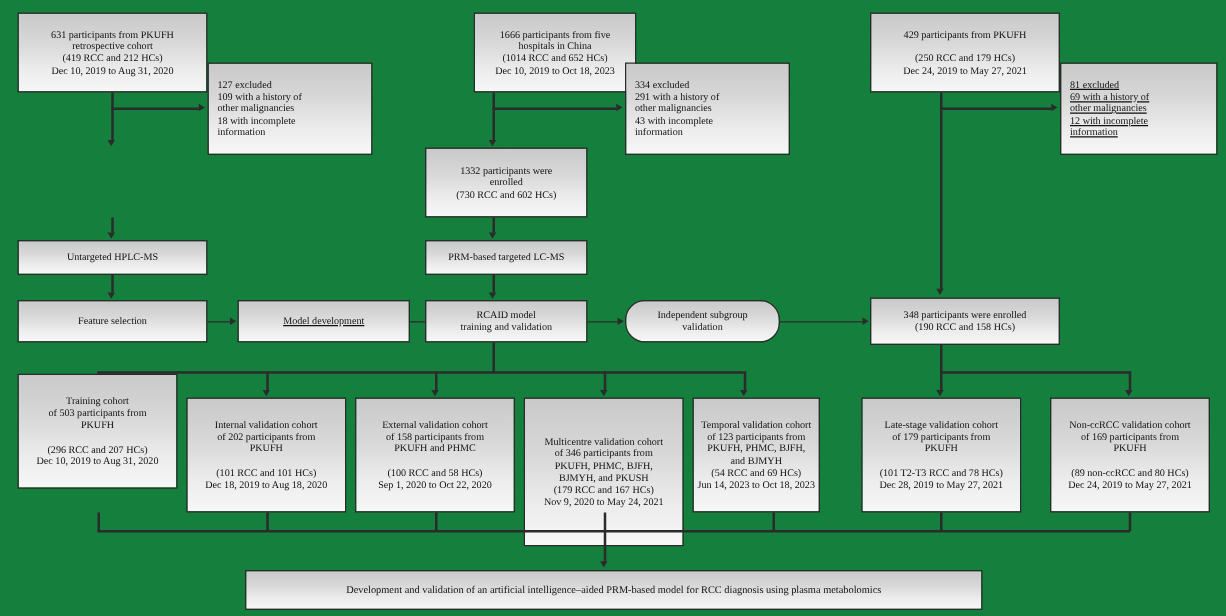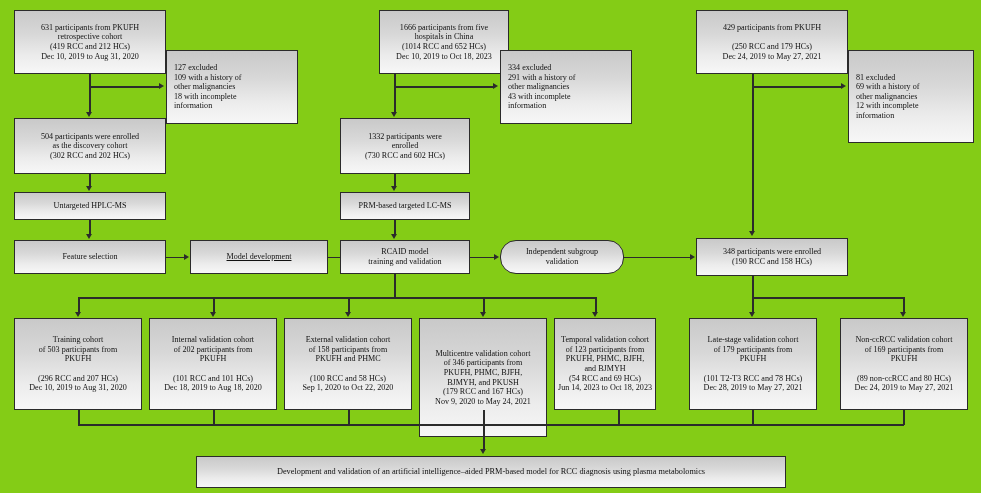--- a/index.html
+++ b/index.html
@@ -8,21 +8,21 @@
     background: #ffffff;
   }
   body {
     font-family: "Liberation Serif", "DejaVu Serif", serif;
     color: #111111;
   }
   #canvas {
     position: relative;
     width: 981px;
     height: 493px;
-    background: #84cc16;
+    background: #15803d;
     overflow: hidden;
   }
   .box {
     position: absolute;
     box-sizing: border-box;
     border: 1.4px solid #2b2b2b;
     background: linear-gradient(to bottom, #c9c9c9 0%, #d8d8d8 38%, #ececec 72%, #f7f7f7 100%);
     display: flex;
     align-items: center;
     justify-content: center;
@@ -83,25 +83,20 @@
   </div>
 
   <div class="box left-align" style="left:166px; top:50px; width:132px; height:74px;">
     <span>127 excluded
     109 with a history of
         other malignancies
     18 with incomplete
         information</span>
   </div>
 
-  <div class="box" style="left:14px; top:118px; width:152px; height:56px;">
-    <span>504 participants were enrolled
-as the discovery cohort
-(302 RCC and 202 HCs)</span>
-  </div>
 
   <div class="box" style="left:14px; top:192px; width:152px; height:28px;">
     <span>Untargeted HPLC-MS</span>
   </div>
 
   <div class="box" style="left:14px; top:240px; width:152px; height:34px;">
     <span>Feature selection</span>
   </div>
 
   <div class="box" style="left:190px; top:240px; width:138px; height:34px;text-decoration:underline;">
@@ -177,21 +172,21 @@
   <div class="hline" style="left:624px; top:256.5px; width:66px;"></div>
   <div class="arrow-right" style="left:690px; top:253.5px;"></div>
 
   <div class="box" style="left:696px; top:10px; width:152px; height:64px;">
     <span>429 participants from PKUFH
 
 (250 RCC and 179 HCs)
 Dec 24, 2019 to May 27, 2021</span>
   </div>
 
-  <div class="box left-align" style="left:848px; top:50px; width:126px; height:93px;">
+  <div class="box left-align" style="left:848px; top:50px; width:126px; height:74px;text-decoration:underline;">
     <span>81 excluded
     69 with a history of
         other malignancies
     12 with incomplete
         information</span>
   </div>
 
   <div class="box" style="left:696px; top:238px; width:152px; height:38px;">
     <span>348 participants were enrolled
 (190 RCC and 158 HCs)</span>
@@ -222,21 +217,21 @@
 
   <div class="vline" style="left:752px; top:276px; height:22px;"></div>
   <div class="hline" style="left:752px; top:297px; width:152px;"></div>
 
   <div class="vline" style="left:752px; top:297px; height:16px;"></div>
   <div class="arrow-down" style="left:748.8px; top:312px;"></div>
 
   <div class="vline" style="left:903px; top:297px; height:16px;"></div>
   <div class="arrow-down" style="left:899.8px; top:312px;"></div>
 
-  <div class="box" style="left:14px; top:318px; width:128px; height:92px;">
+  <div class="box" style="left:14px; top:299px; width:128px; height:92px;">
     <span>Training cohort
 of 503 participants from
 PKUFH
 
 (296 RCC and 207 HCs)
 Dec 10, 2019 to Aug 31, 2020</span>
   </div>
 
   <div class="box" style="left:149px; top:318px; width:128px; height:92px;">
     <span>Internal validation cohort

